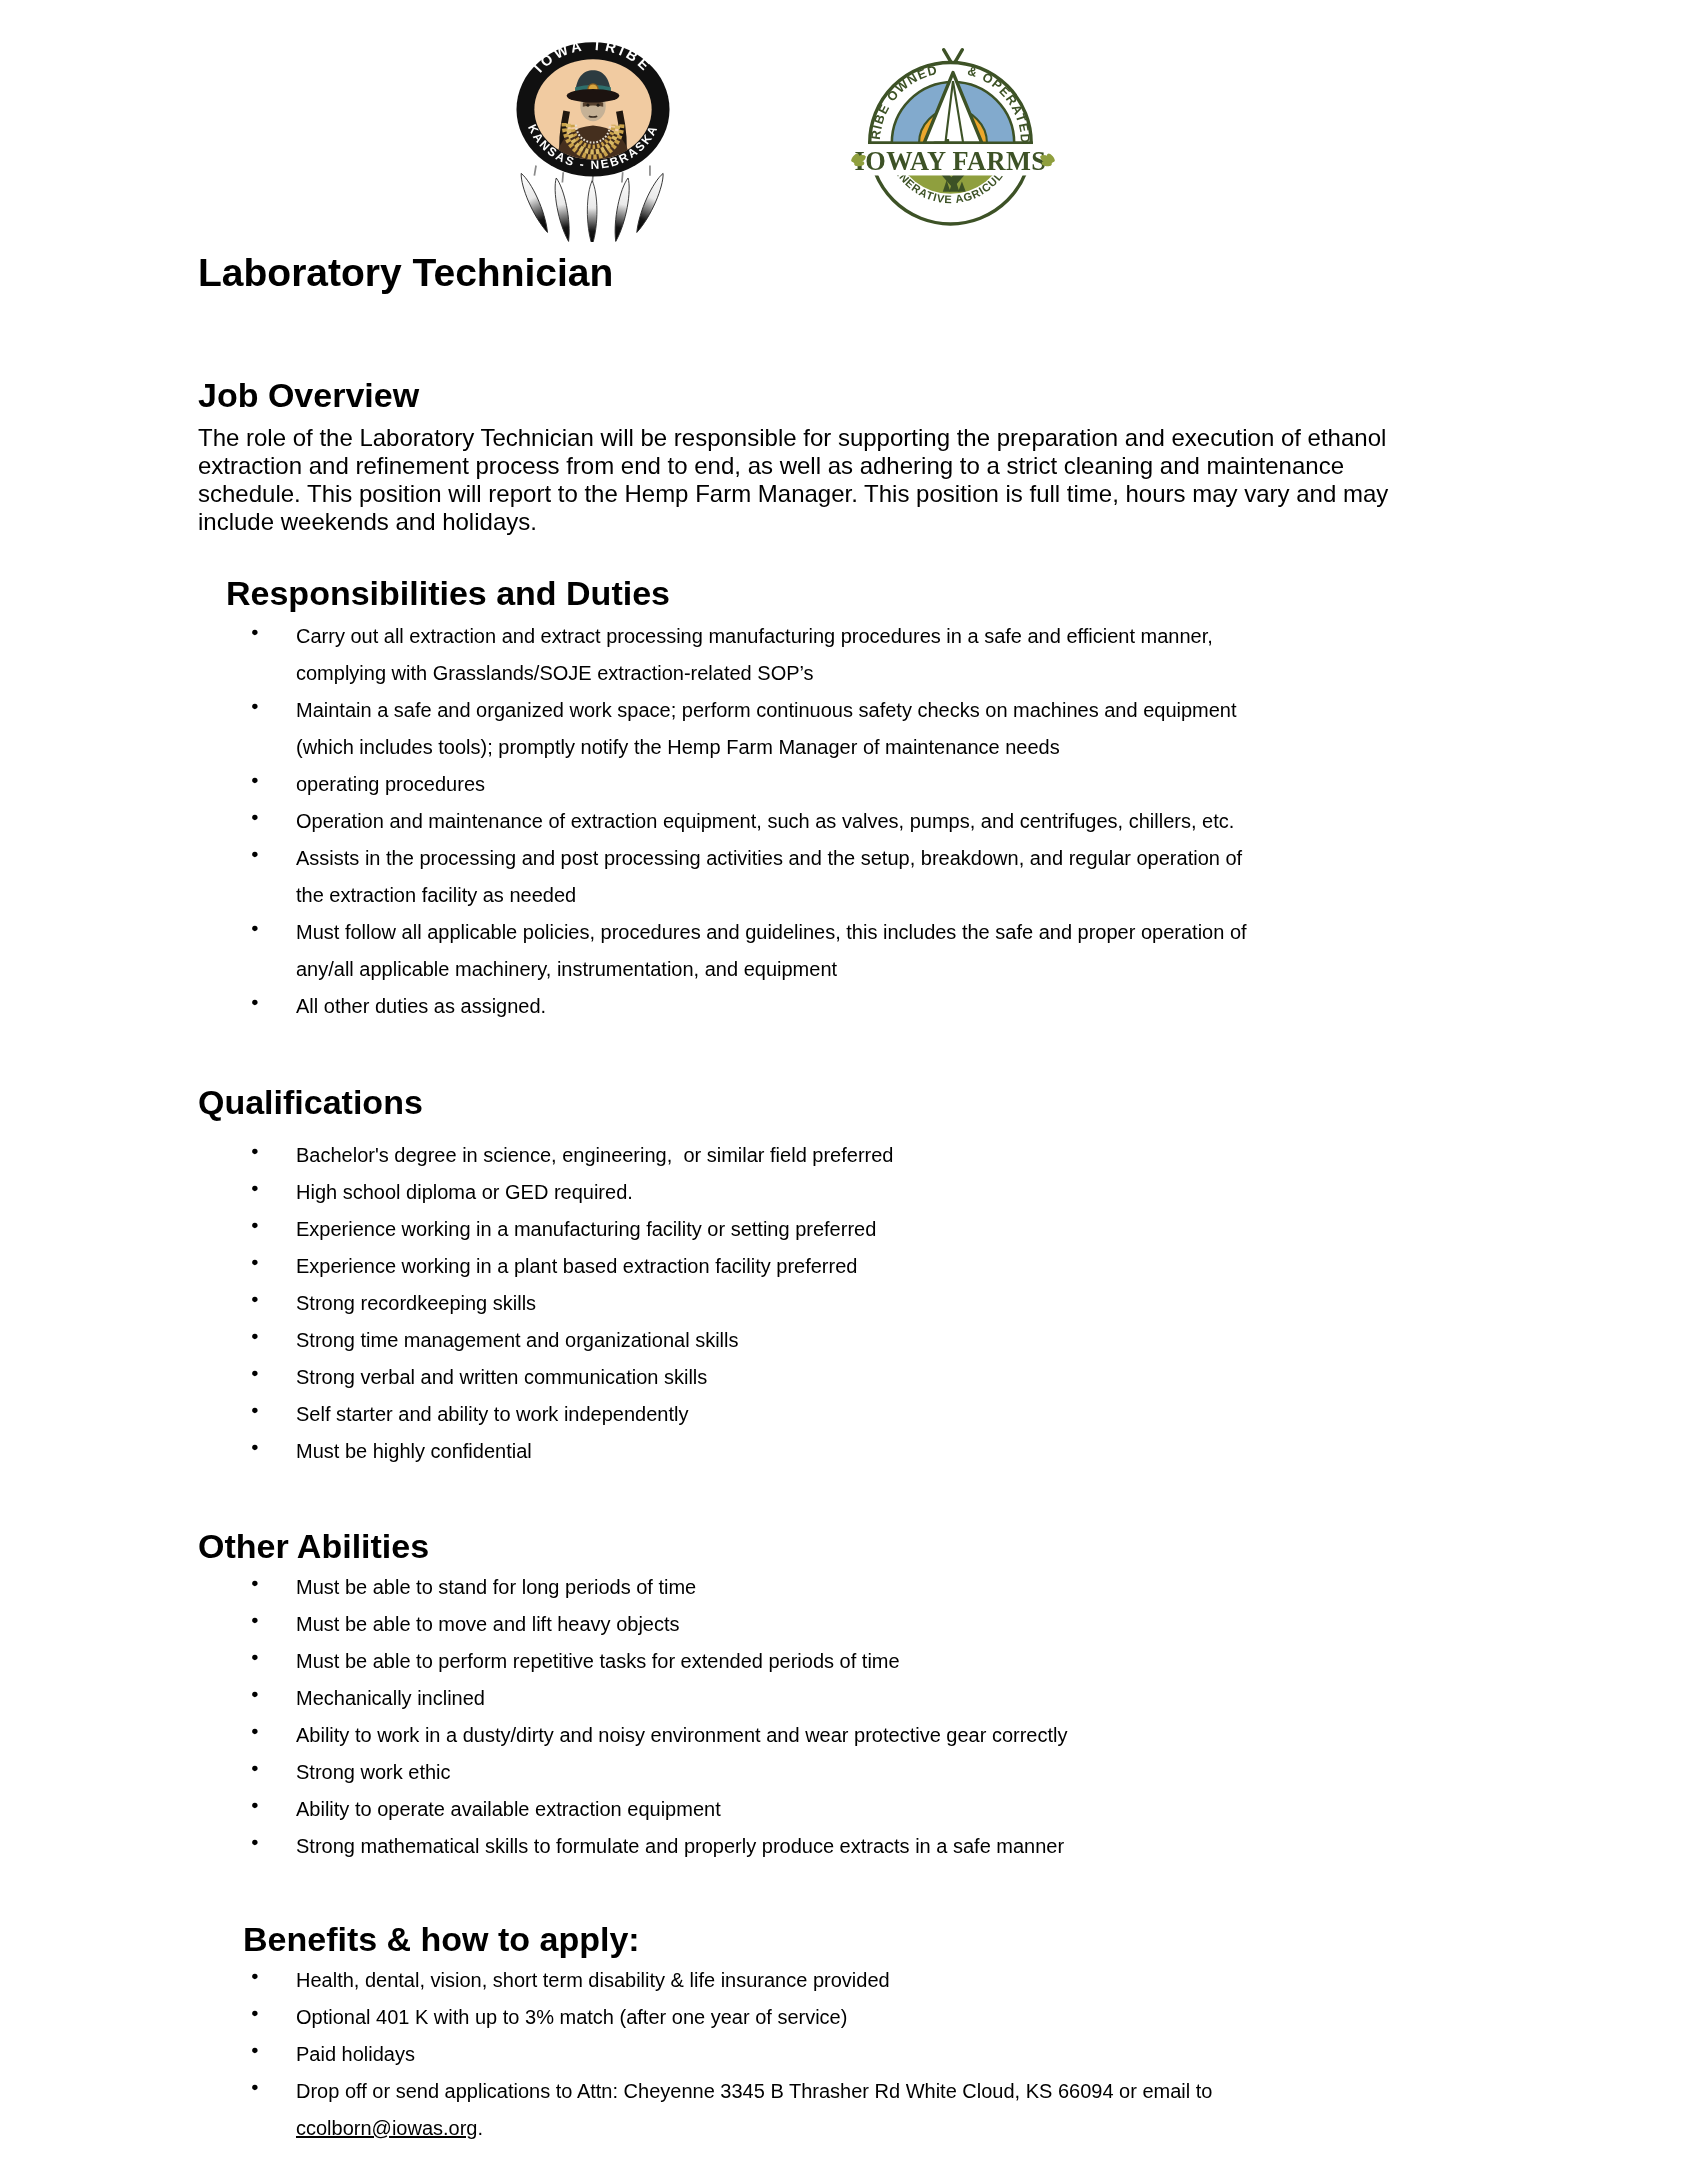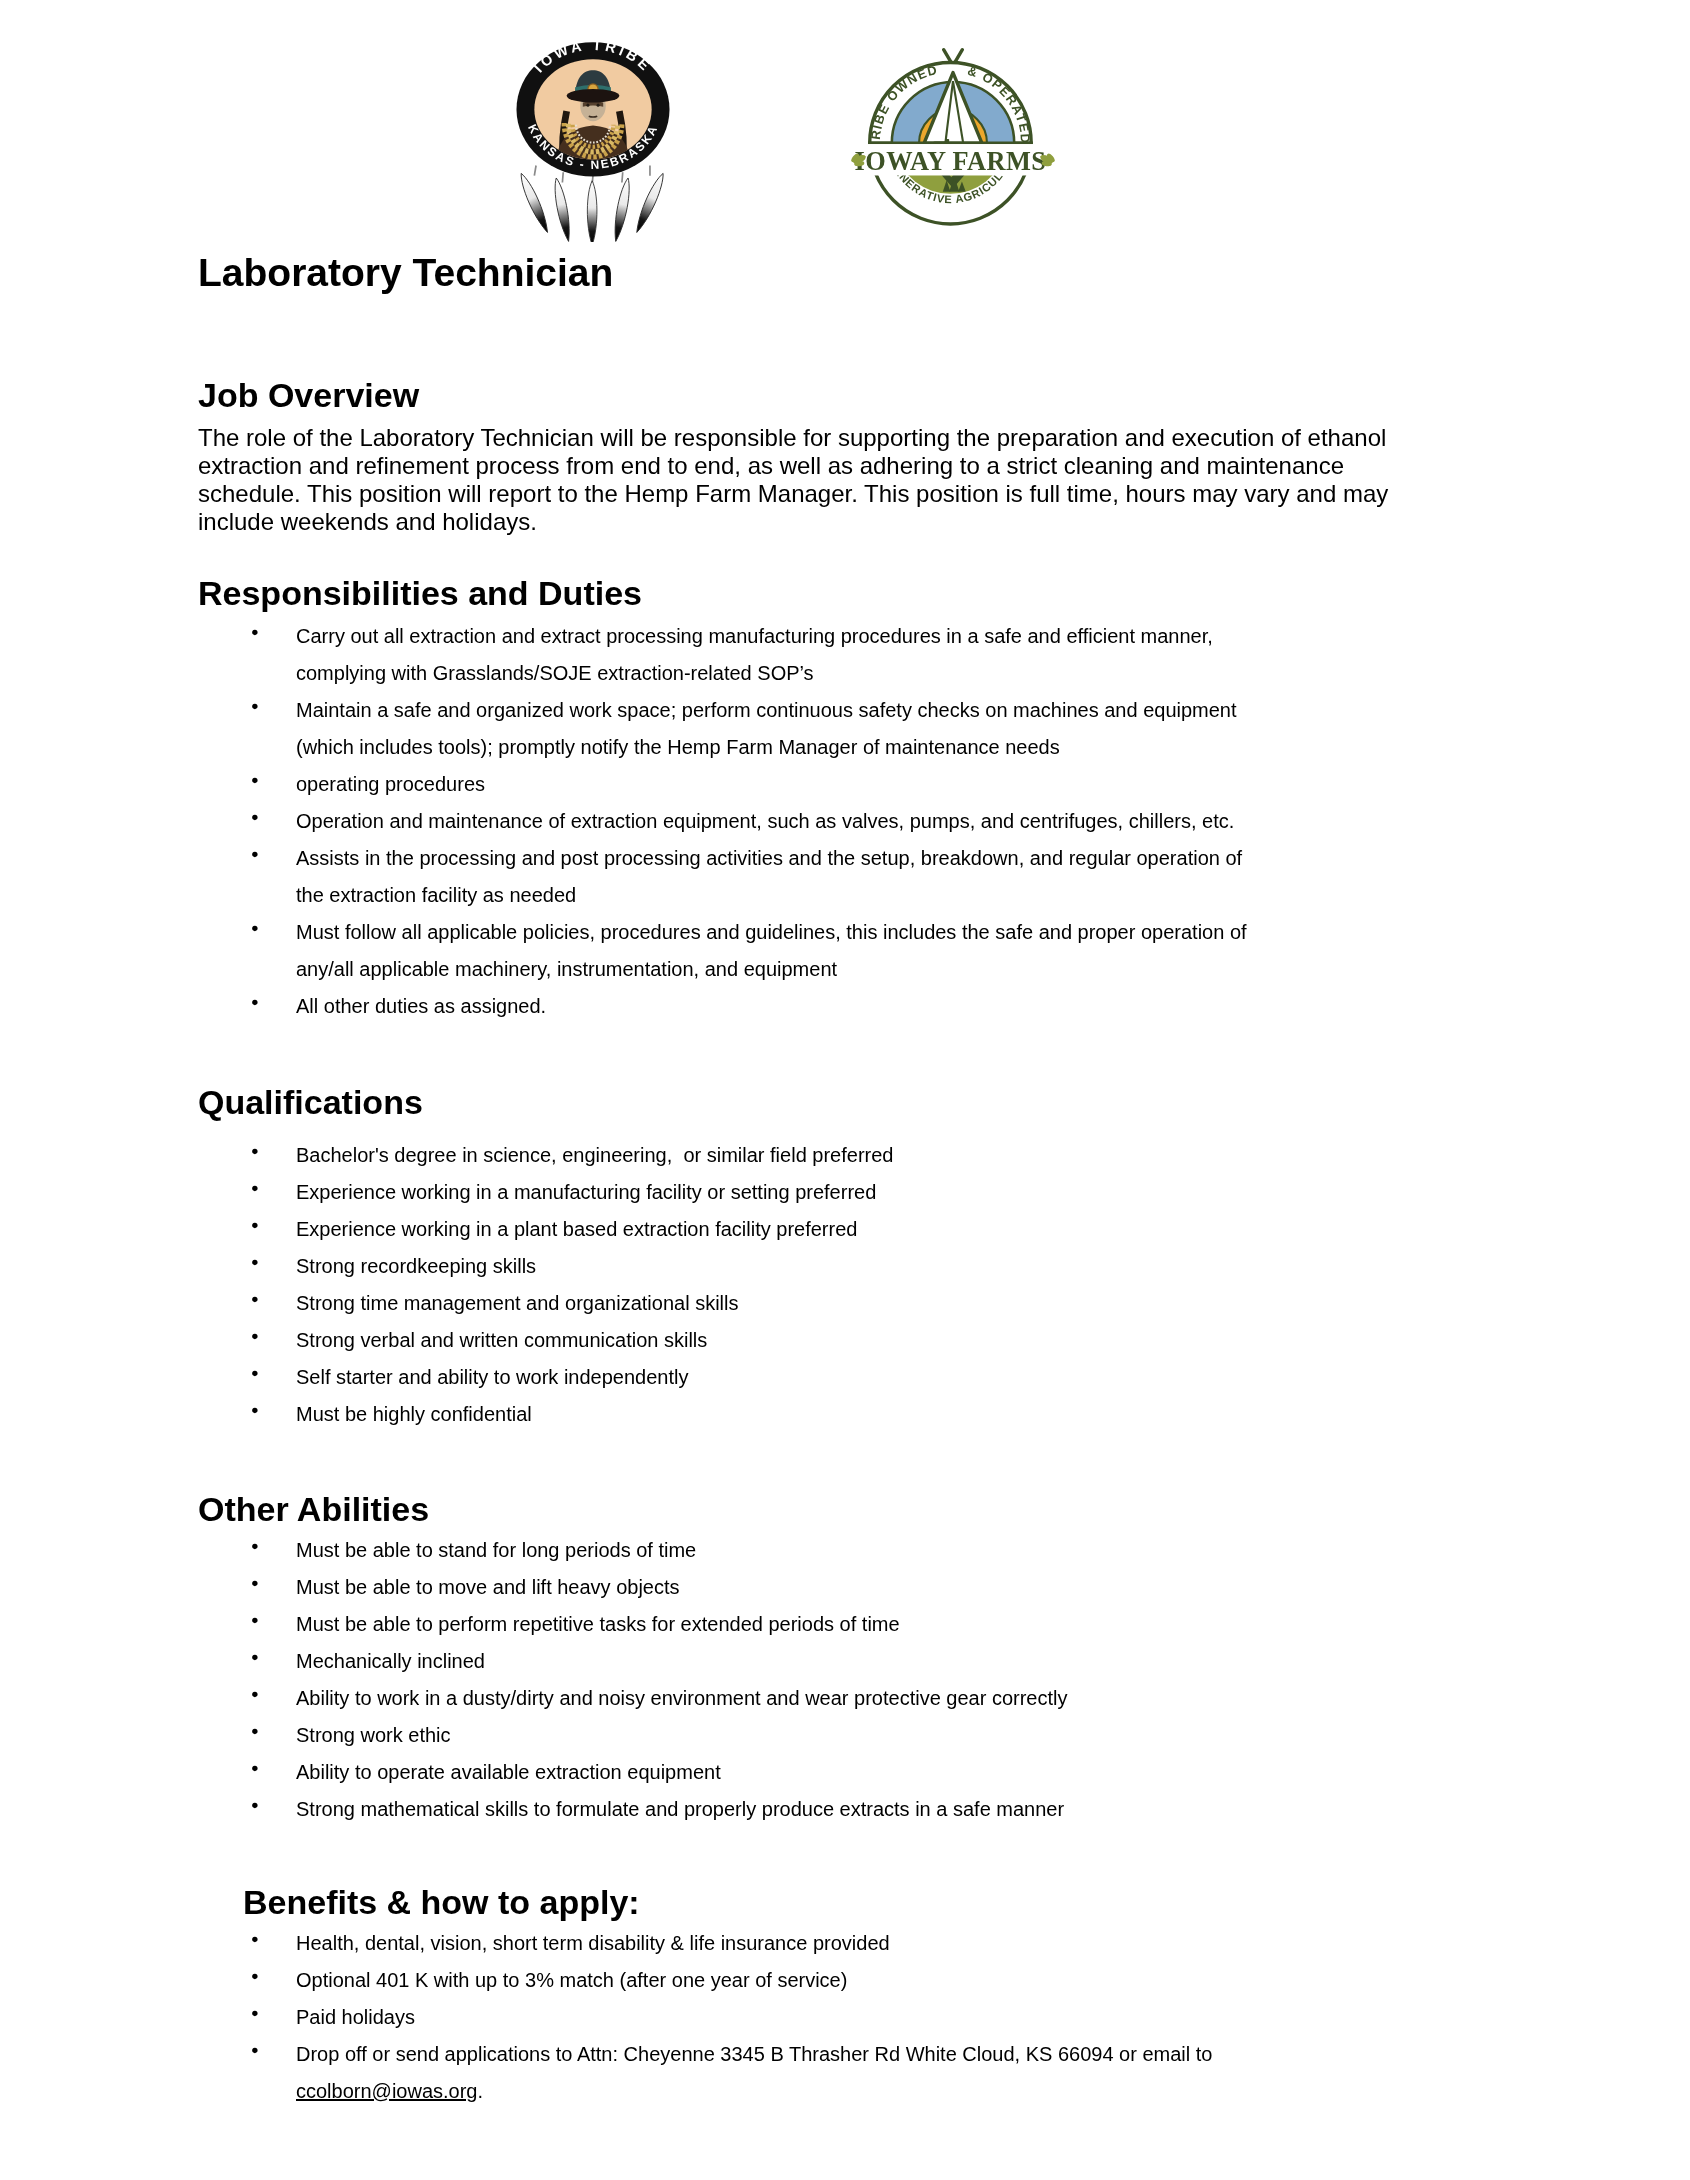--- a/index.html
+++ b/index.html
@@ -24,21 +24,21 @@
   .logo-farms { width:204px; height:183px; margin-top:8.5px; }
   .doc-title {
     margin-top:6.8px;
     text-align:left;
     font-size:39px; line-height:48px; font-weight:bold;
   }
   h2 {
     font-size:34px; line-height:41px; font-weight:bold;
   }
   .h-overview  { margin-top:78px; }
-  .h-resp      { margin-top:37px; }
+  .h-resp      { margin-top:37px;margin-left:28px; }
   .h-qual      { margin-top:57px; }
   .h-other     { margin-top:56px; }
   .h-benefits  { margin-top:54px;margin-left:45px; }
   p.body {
     margin-top:8.5px;
     font-size:24px; line-height:28px;
     white-space:pre;
   }
   ul.bullets { list-style:none; }
   .list-resp     { margin-top:3.4px; }
@@ -232,20 +232,21 @@
       <li>Must follow all applicable policies, procedures and guidelines, this includes the safe and proper operation of
 any/all applicable machinery, instrumentation, and equipment</li>
       <li>All other duties as assigned.</li>
     </ul>
   </section>
 
   <section>
     <h2 class="h-qual">Qualifications</h2>
     <ul class="bullets list-qual">
       <li>Bachelor's degree in science, engineering,  or similar field preferred</li>
+      <li>High school diploma or GED required.</li>
       <li>Experience working in a manufacturing facility or setting preferred</li>
       <li>Experience working in a plant based extraction facility preferred</li>
       <li>Strong recordkeeping skills</li>
       <li>Strong time management and organizational skills</li>
       <li>Strong verbal and written communication skills</li>
       <li>Self starter and ability to work independently</li>
       <li>Must be highly confidential</li>
     </ul>
   </section>
 

